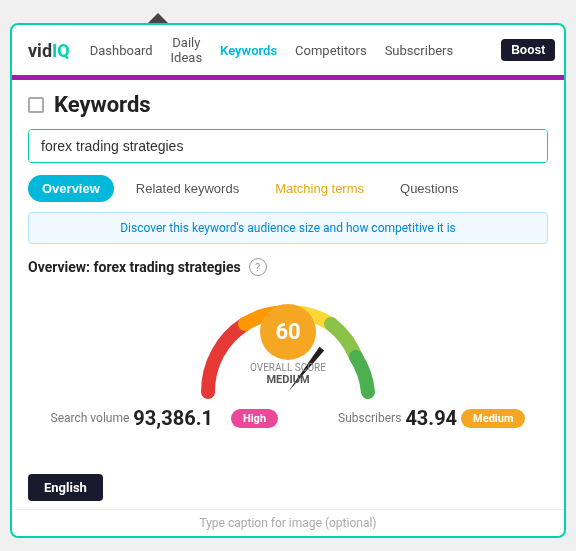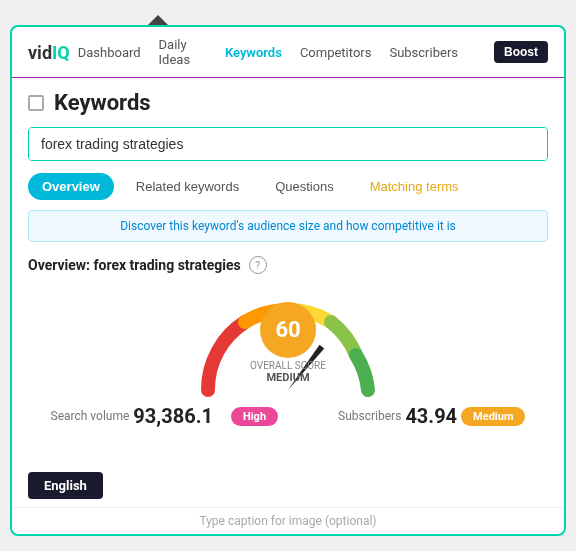--- a/index.html
+++ b/index.html
@@ -21,35 +21,36 @@
       border: 2px solid #00d4aa;
       border-radius: 8px;
       overflow: hidden;
       width: 100%;
     }
     
     .navbar {
       display: flex;
       align-items: center;
       padding: 10px 16px;
-      border-bottom: 1px solid #a21caf;
-      gap: 8px;
+      border-bottom: 5px solid #a21caf;
+      gap: 20px;
     }
     .logo {
       font-weight: bold;
       font-size: 18px;
       color: #333;
     }
     .logo span.vid { color: #333; }
     .logo span.iq { color: #00d4aa; }
     .nav-items {
       display: flex;
       align-items: center;
       gap: 18px;
       flex: 1;
+      text-align: center;
     }
     .nav-item {
       font-size: 13px;
       color: #555;
       cursor: pointer;
       text-decoration: none;
     }
     .nav-item.active {
       color: #00b8d9;
       font-weight: 600;
@@ -297,22 +298,22 @@
       <span class="page-title">Keywords</span>
     </div>
 
     <div class="search-bar">
       <input type="text" value="forex trading strategies" style="">
     </div>
 
     <div class="tabs">
       <button class="tab active">Overview</button>
       <button class="tab">Related keywords</button>
+      <button class="tab matching">Matching terms</button>
       <button class="tab">Questions</button>
-      <button class="tab matching">Matching terms</button>
     </div>
 
     <div class="content">
 
       <div class="info-banner">
         <span>Discover this keyword's audience size and how competitive it is</span>
       </div>
 
       <div class="overview-heading">
         <span>Overview: forex trading strategies</span>

